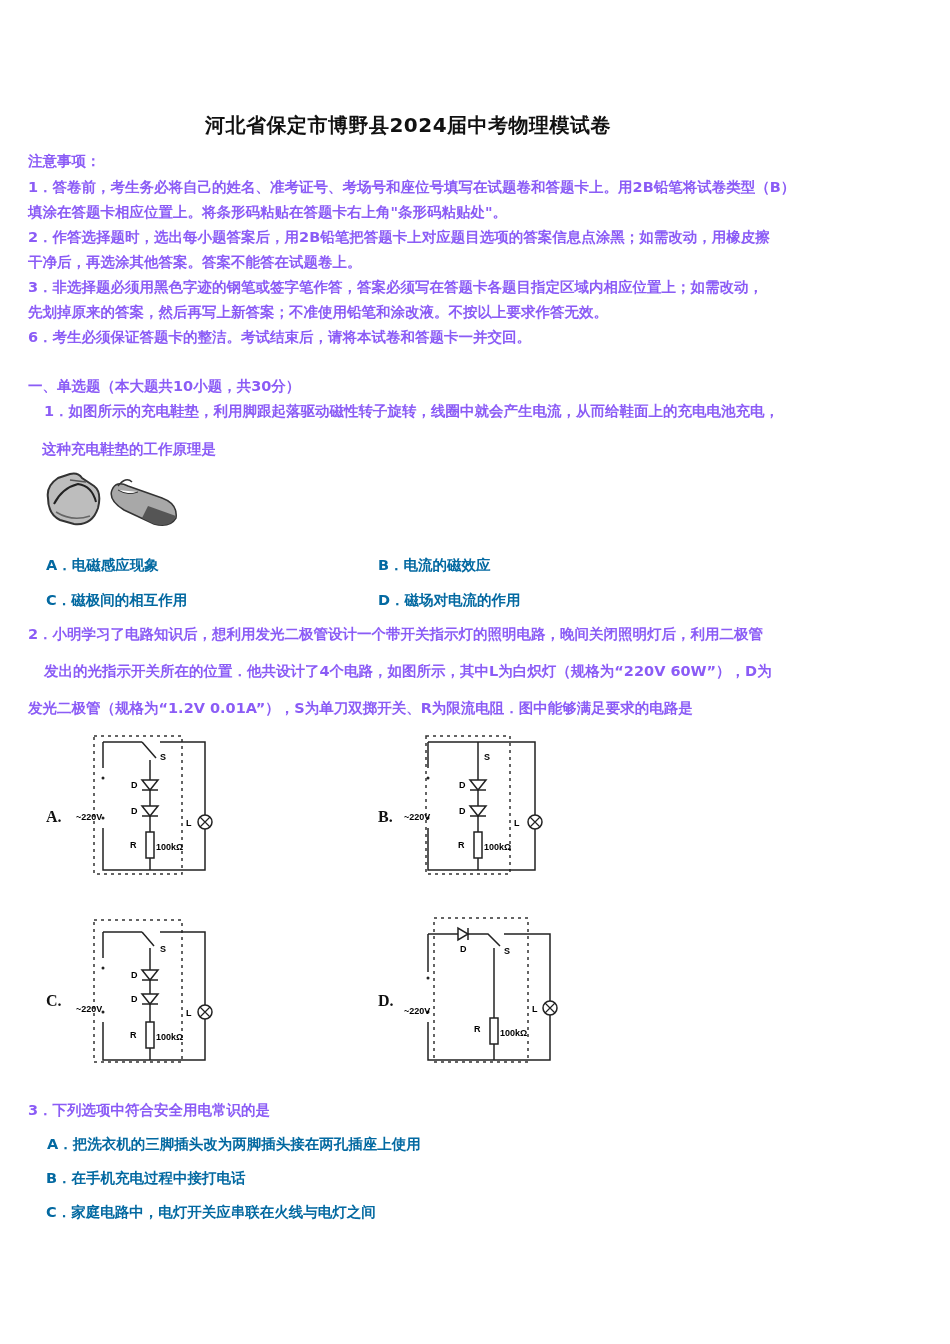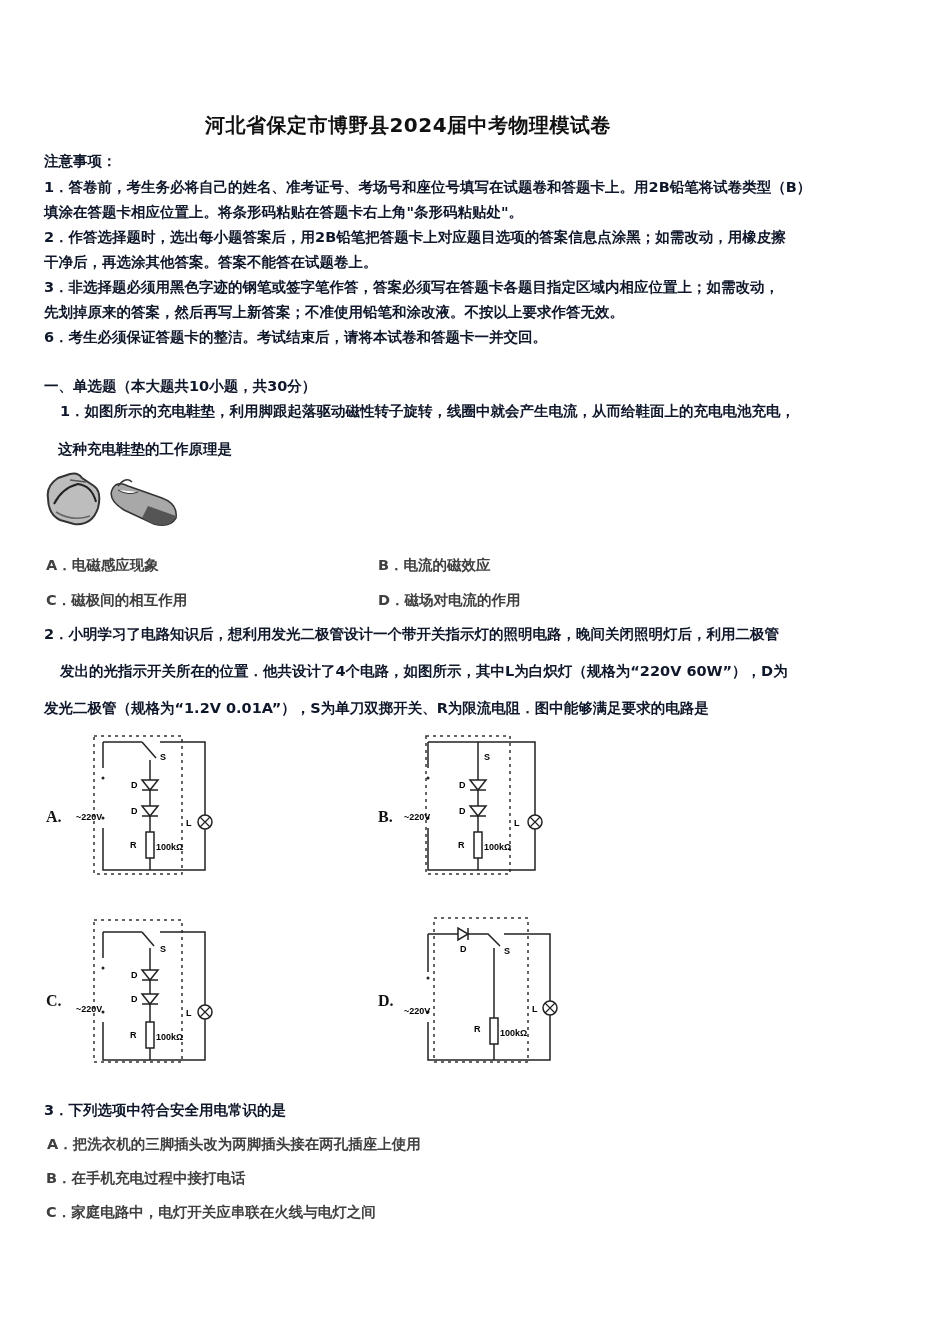--- a/index.html
+++ b/index.html
@@ -1,19 +1,19 @@
 <!DOCTYPE html>
 <html><head>
 <meta charset="utf-8">
 <style>
   html, body { margin: 0; padding: 0; background: #ffffff; }
   body { width: 950px; height: 1344px; position: relative; overflow: hidden; color: #111; font-family: "DejaVu Sans", "Liberation Sans", sans-serif; }
   .title { position: absolute; top: 112px; left: 0; width: 816px; text-align: center; font-size: 20px; font-weight: bold; letter-spacing: 0.5px; }
-  .line { position: absolute; left: 44px; font-size: 14.5px; white-space: nowrap; font-weight: bold; color: #0f172a; }
-  .opt { position: absolute; font-size: 14.5px; white-space: nowrap; font-weight: bold; color: #404040; }
+  .line { position: absolute; left: 28px; font-size: 14.5px; white-space: nowrap; font-weight: bold; color: #8b5cf6; }
+  .opt { position: absolute; font-size: 14.5px; white-space: nowrap; font-weight: bold; color: #0369a1; }
   .circ-label { position: absolute; font-family: "Liberation Serif", "DejaVu Serif", serif; font-weight: bold; font-size: 16px; }
   .circ { position: absolute; }
   .shoes { position: absolute; left: 42px; top: 468px; }
 </style>
 </head>
 <body>
 
 <div class="title">河北省保定市博野县2024届中考物理模试卷</div>
 
 <div class="line" style="top:152px;">注意事项：</div>

